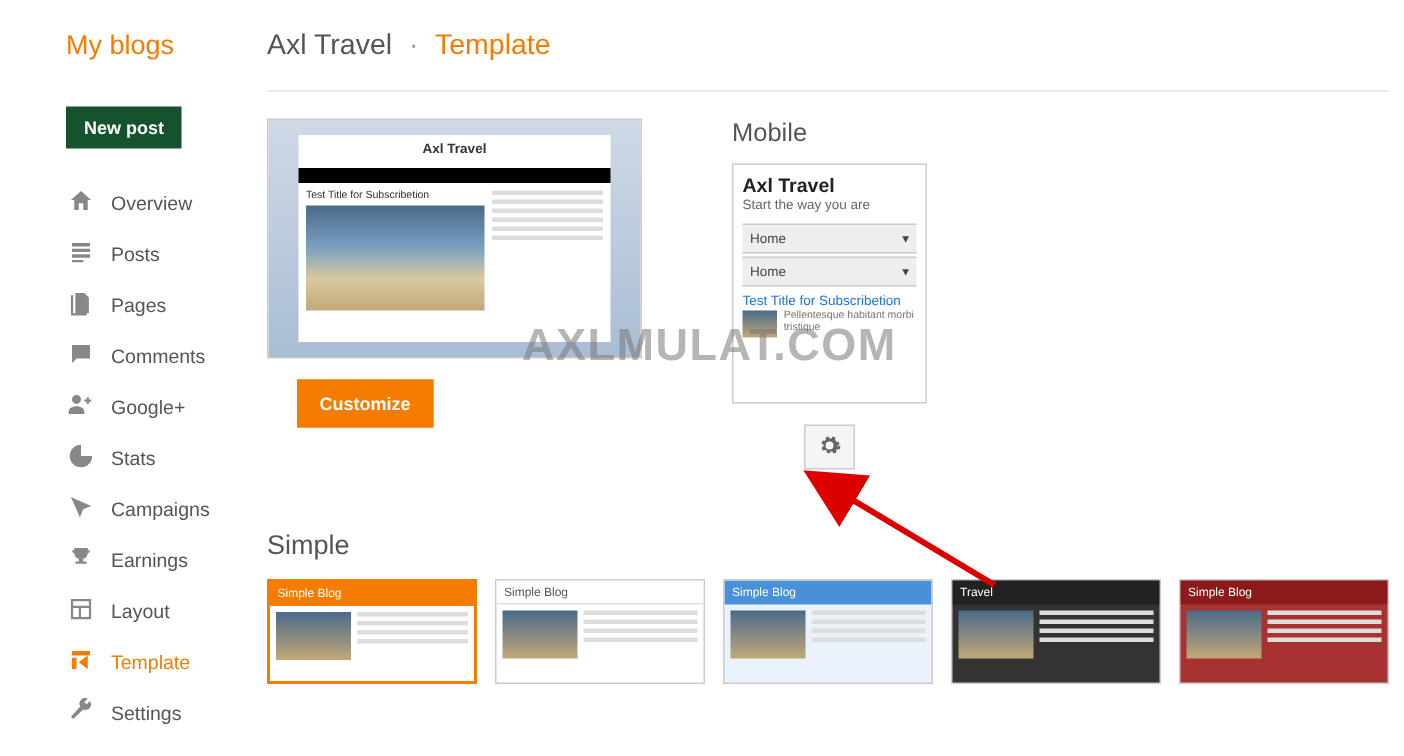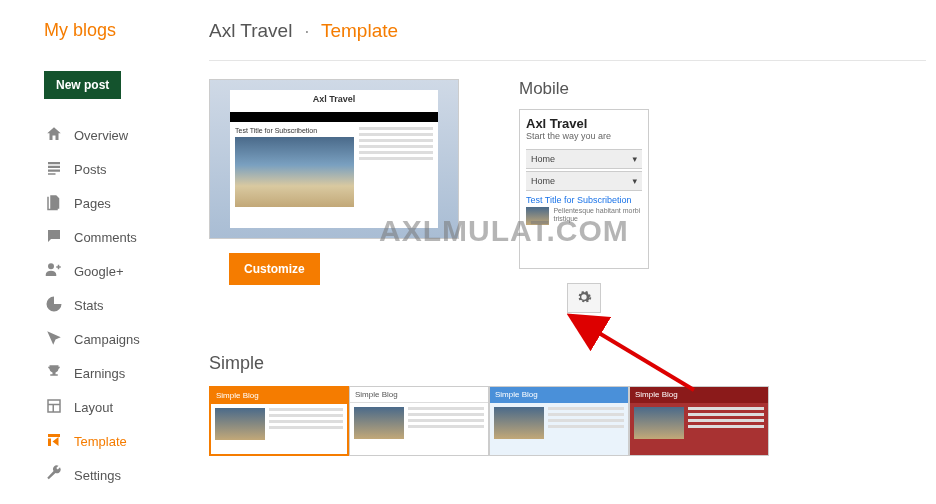--- a/index.html
+++ b/index.html
@@ -39,21 +39,21 @@
   .pm-link { color:#1a73e8; font-size:9px; margin-top:4px; display:block; }
   .pm-row { display:flex; gap:4px; align-items:flex-start; margin-top:2px; }
   .pm-thumb { width:30px; height:18px; background:linear-gradient(#4a6a8a,#c2a878); }
   .pm-text { font-size:7px; color:#777; line-height:1.2; }
   .btn-row { display:flex; gap:36px; margin-top:14px; align-items:center;padding-left:20px; }
   .btn { padding: 8px 14px; font-size: 12px; border: 1px solid #ccc; background: #f5f5f5; color:#555; cursor:pointer; }
   .btn.primary { background:#f57c00; color:#fff; border-color:#f57c00; font-weight:bold; }
   .mobile-btn-row { margin-top:14px; text-align:center; }
   .gear-btn { width:34px; height:30px; border:1px solid #ccc; background:#f5f5f5; cursor:pointer; display:inline-flex; align-items:center; justify-content:center; }
   .section-title { font-size:18px; color:#555; margin-top:40px; margin-bottom:12px; }
-  .thumbs { display:flex; }
+  .thumbs { display:flex; gap:12px; }
   .thumb { width:140px; height:70px; border:1px solid #ccc; overflow:hidden; cursor:pointer; position:relative; }
   .thumb.sel { border:2px solid #f57c00; }
   .thumb-header { height:16px; font-size:8px; color:#fff; padding:3px 5px; }
   .thumb-body { display:flex; padding:4px; gap:4px; }
   .thumb-img { width:50px; height:32px; background:linear-gradient(#4a6a8a,#c2a878); }
   .thumb-lines { flex:1; }
   .thumb-line { height:3px; background:#ddd; margin-bottom:3px; }
   .watermark { position:absolute; top:214px; left:180px; font-size:30px; font-weight:bold; color:rgba(120,120,120,0.55); letter-spacing:1px; pointer-events:none; }
   .arrow { position:absolute; top:280px; left:245px; pointer-events:none; }
 </style>
@@ -250,20 +250,32 @@
           <div class="thumb-body">
             <div class="thumb-img"></div>
             <div class="thumb-lines">
               <div class="thumb-line"></div>
               <div class="thumb-line"></div>
               <div class="thumb-line"></div>
               <div class="thumb-line"></div>
             </div>
           </div>
         </div>
+        <div class="thumb" style="background: rgb(51, 51, 51);">
+          <div class="thumb-header" style="background:#222;color:#fff;">Travel</div>
+          <div class="thumb-body">
+            <div class="thumb-img"></div>
+            <div class="thumb-lines">
+              <div class="thumb-line"></div>
+              <div class="thumb-line"></div>
+              <div class="thumb-line"></div>
+              <div class="thumb-line"></div>
+            </div>
+          </div>
+        </div>
         <div class="thumb" style="background: rgb(168, 50, 50);">
           <div class="thumb-header" style="background:#8b1a1a;color:#fff;">Simple Blog</div>
           <div class="thumb-body">
             <div class="thumb-img"></div>
             <div class="thumb-lines">
               <div class="thumb-line"></div>
               <div class="thumb-line"></div>
               <div class="thumb-line"></div>
               <div class="thumb-line"></div>
             </div>

